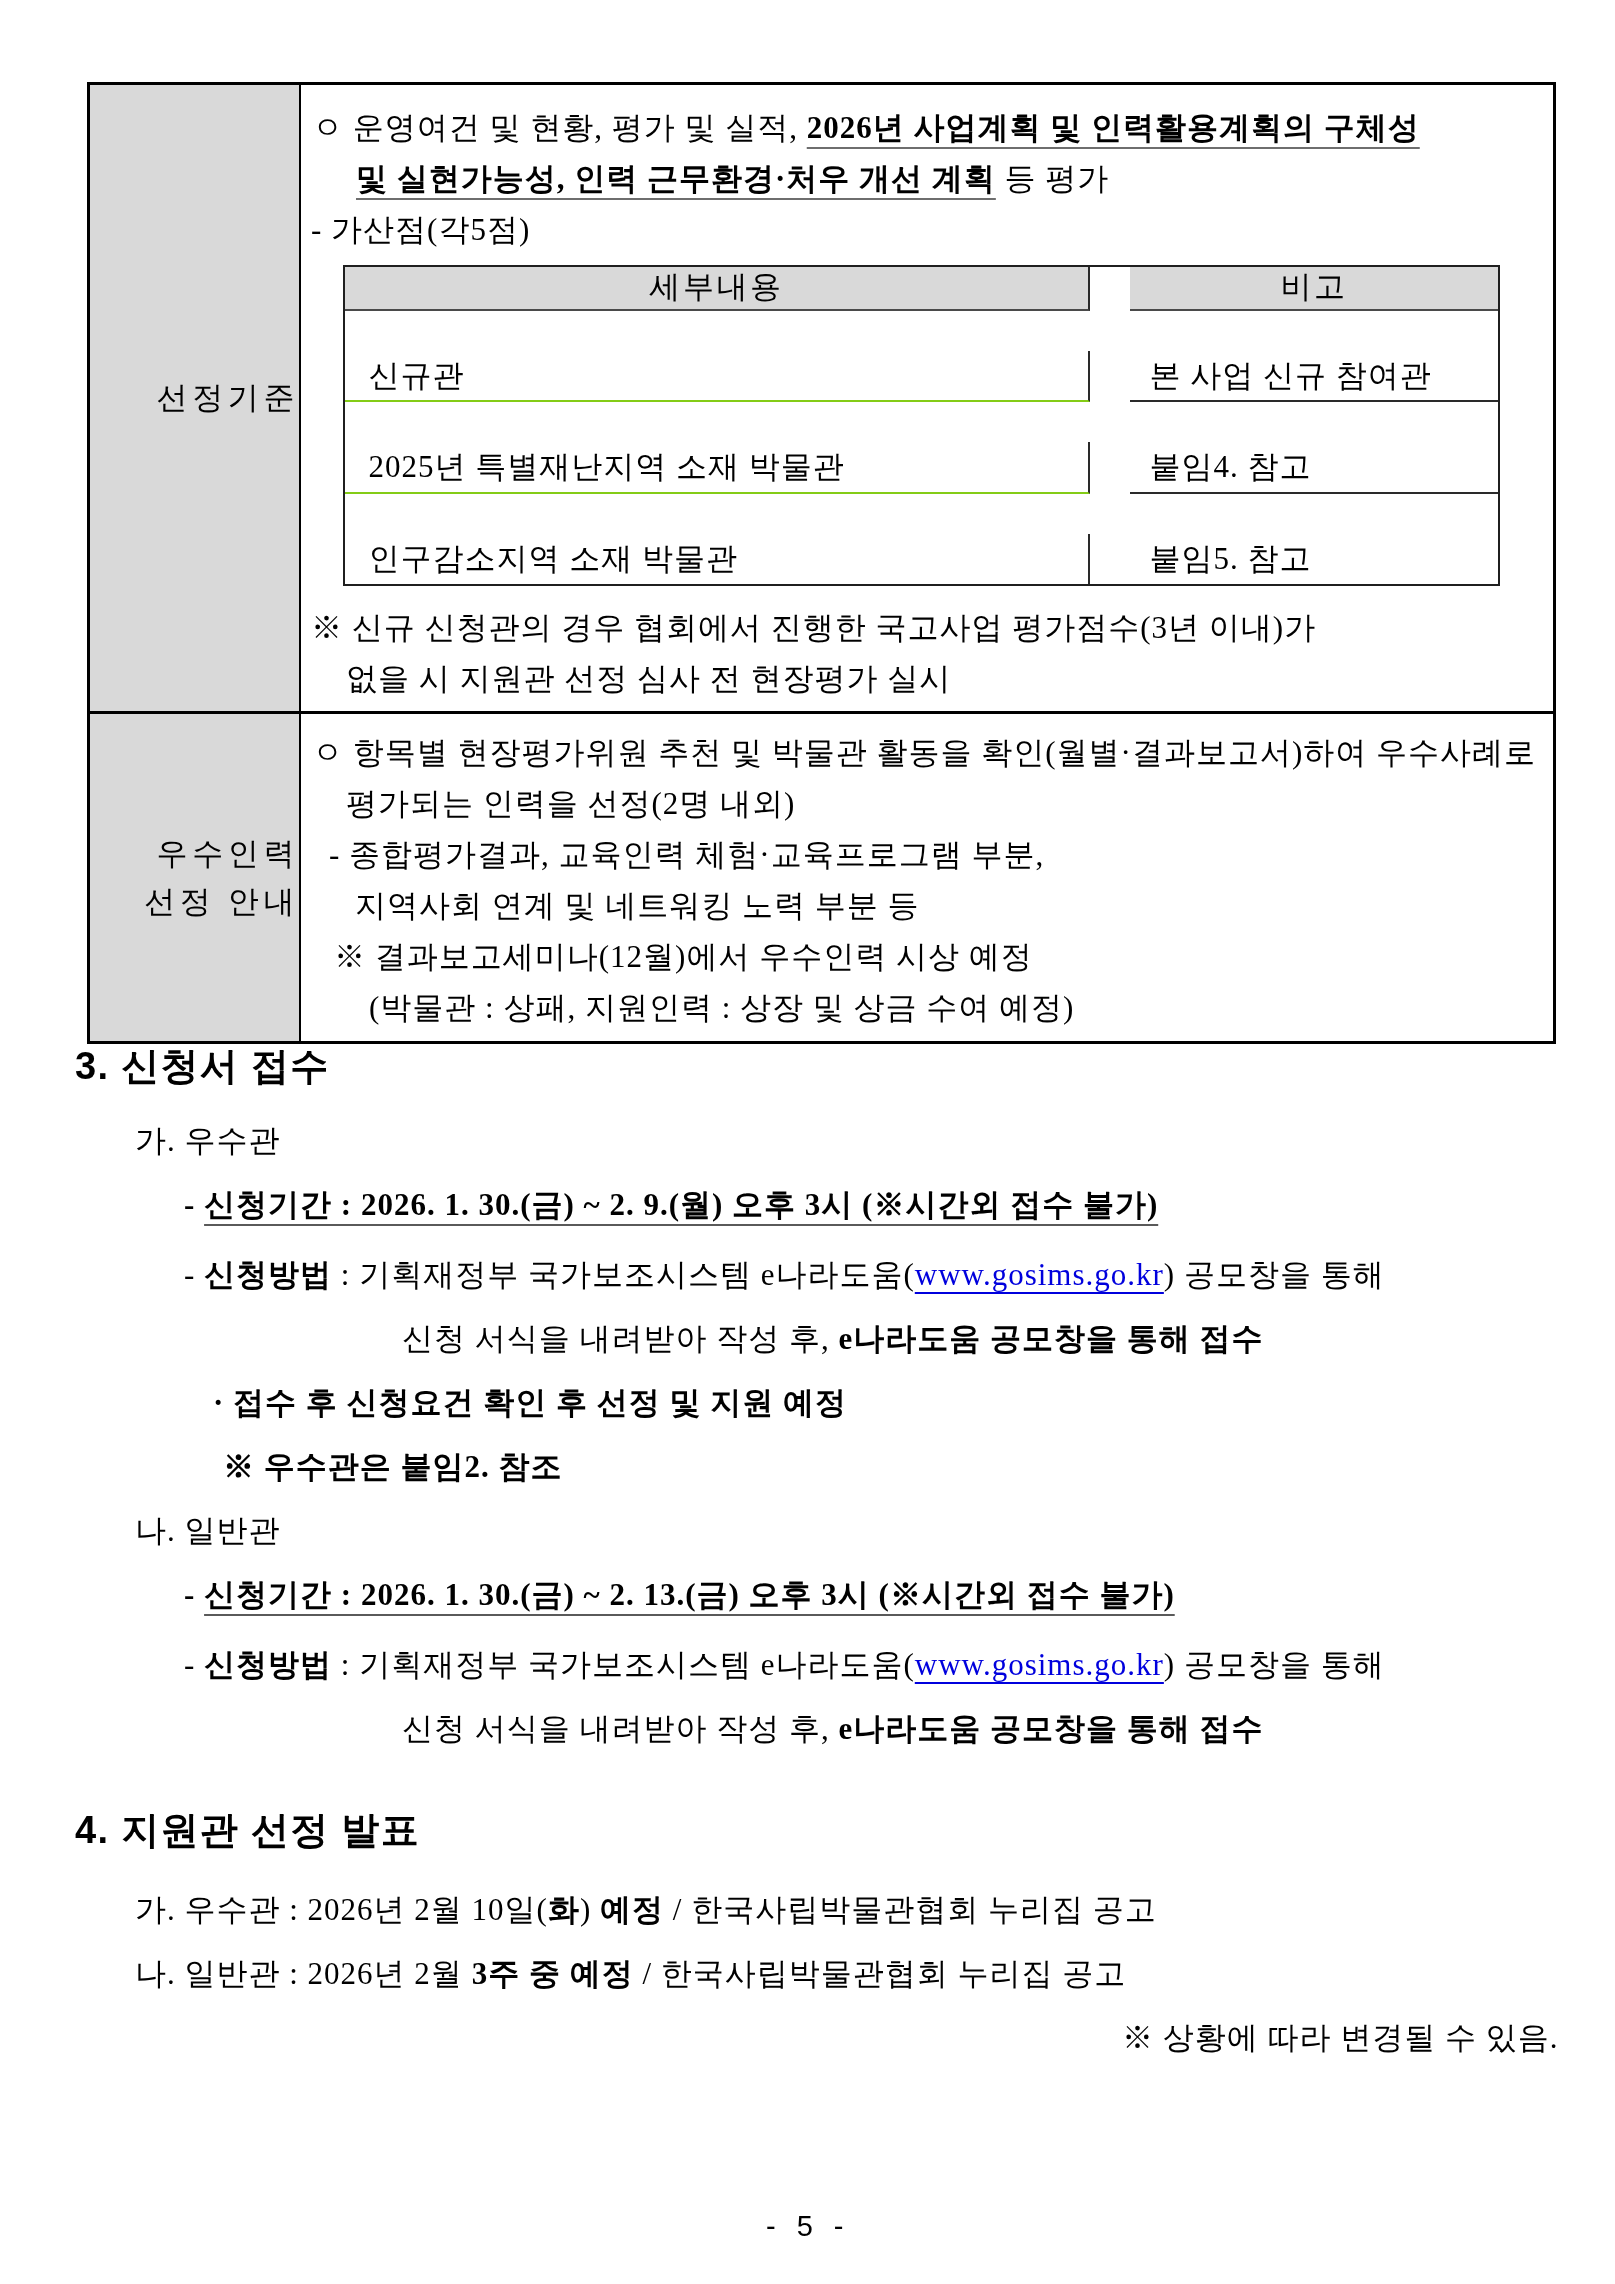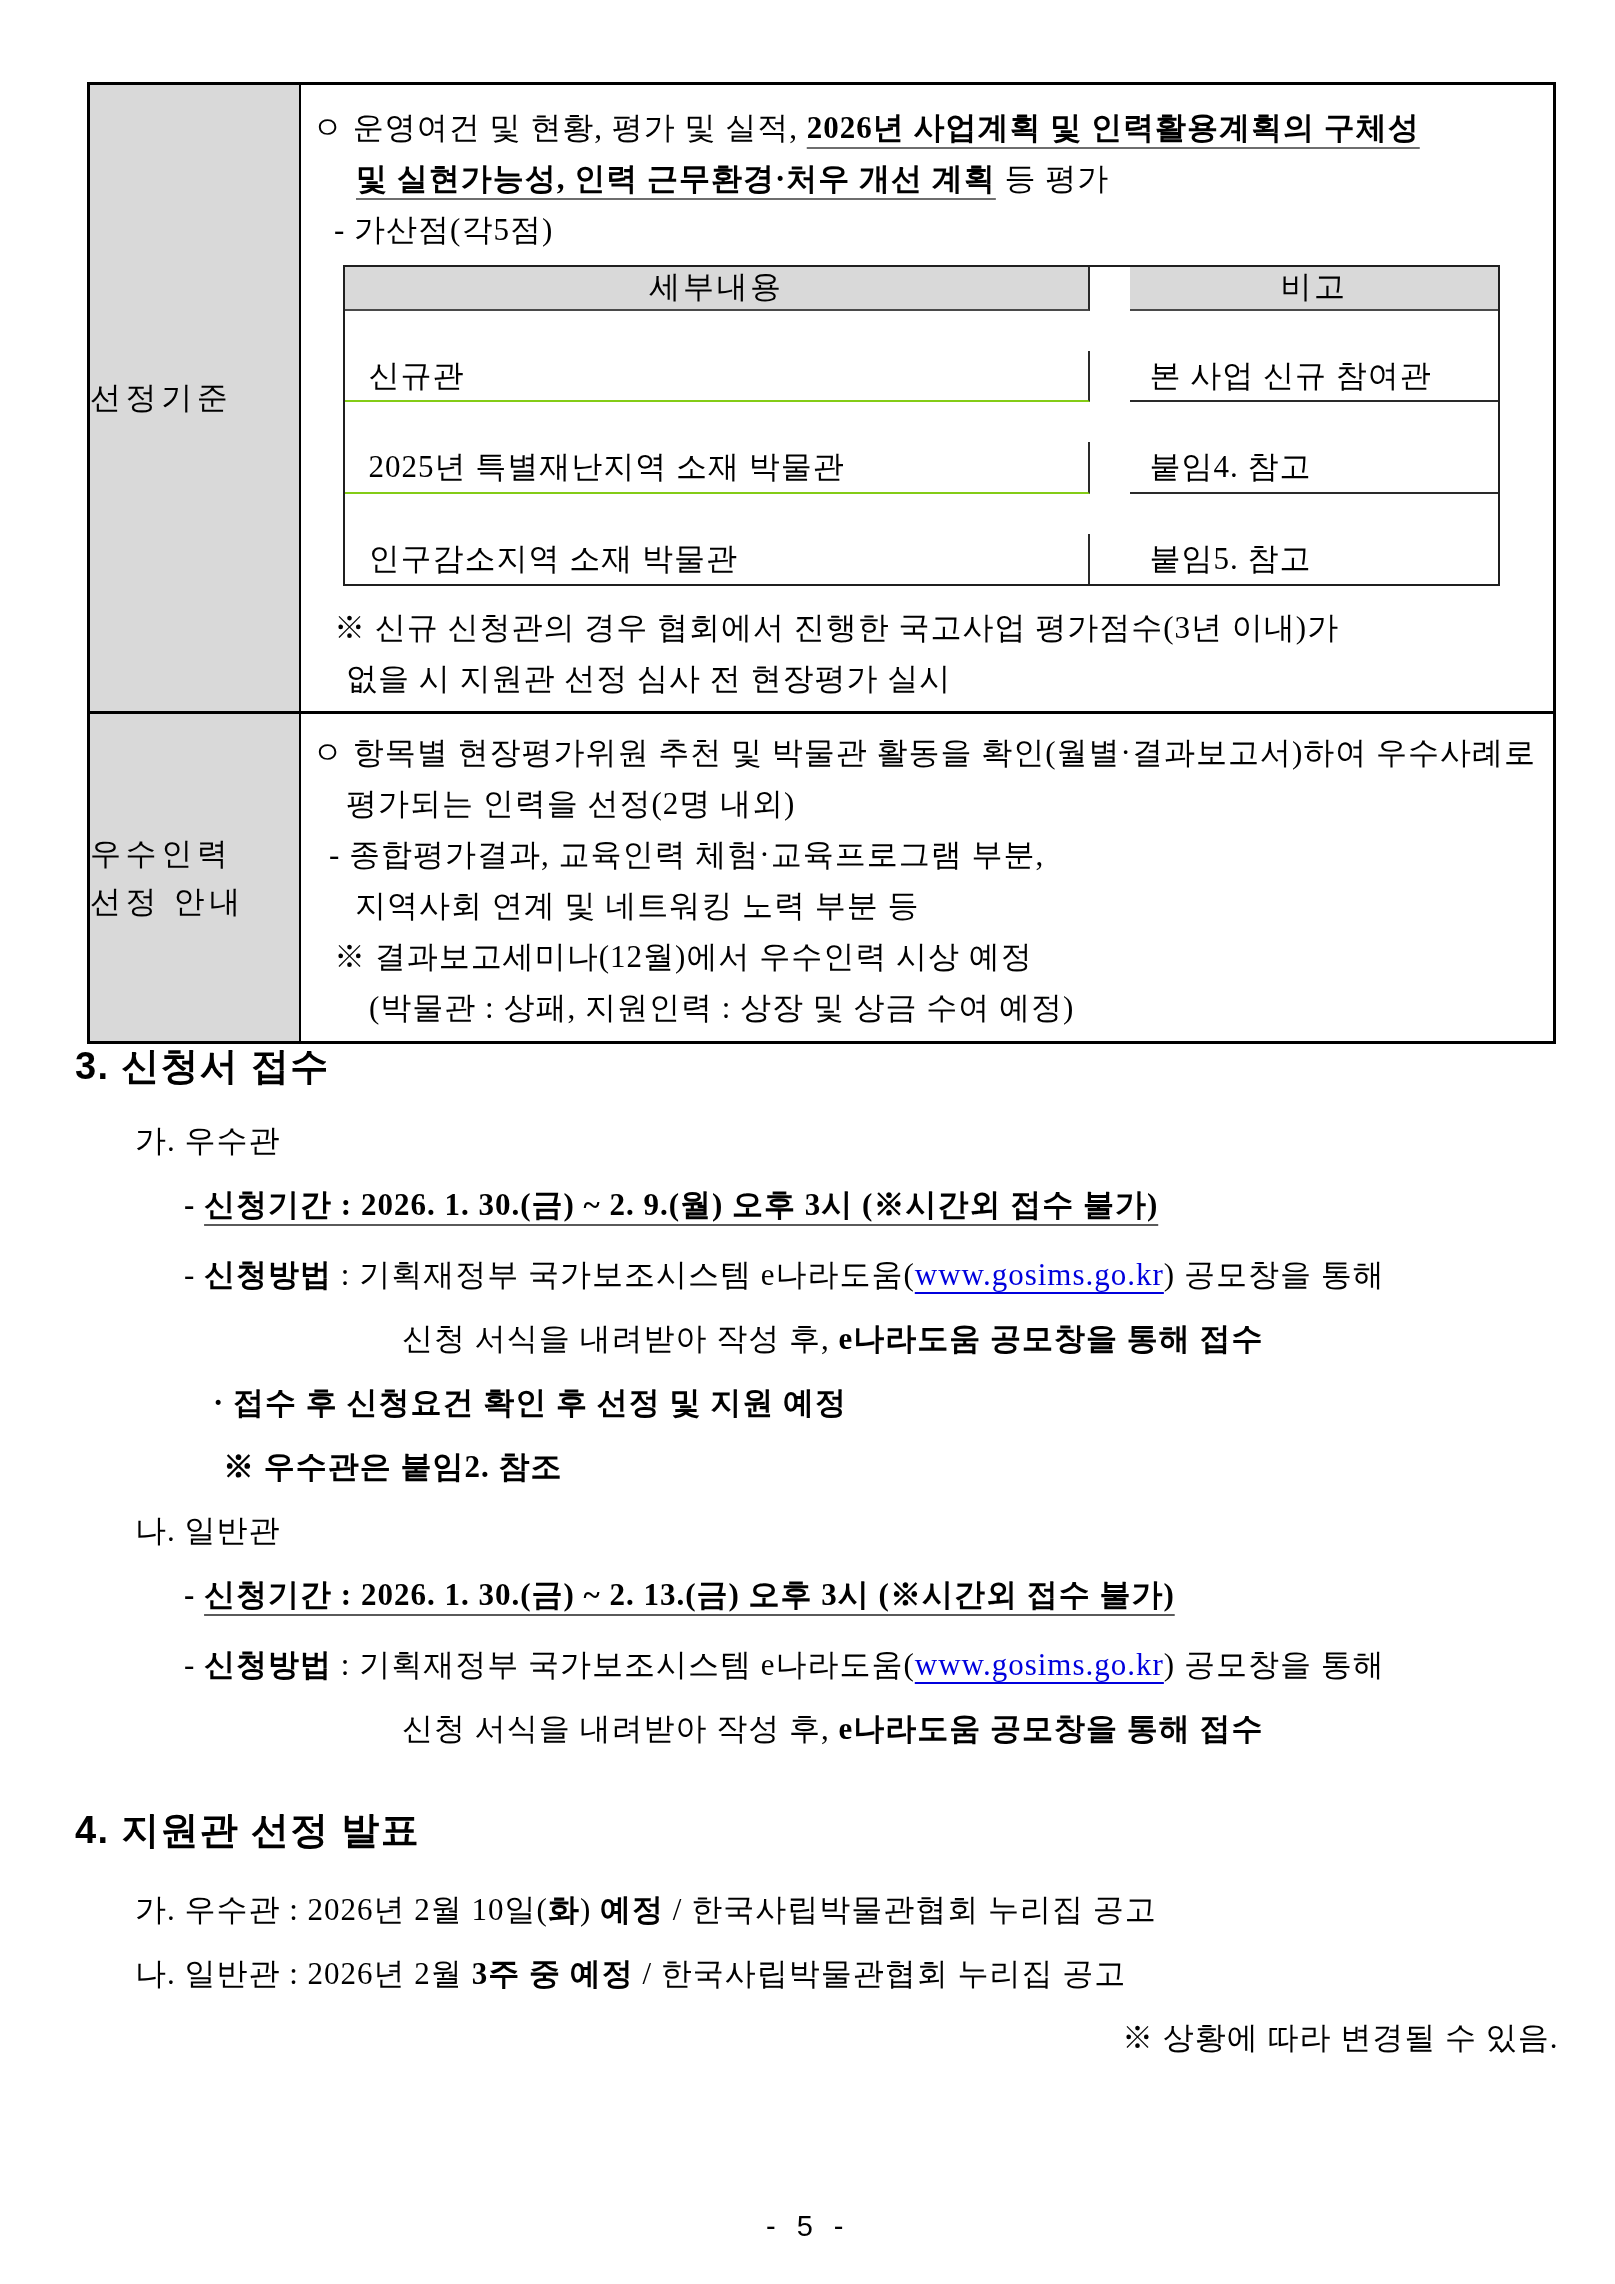--- a/index.html
+++ b/index.html
@@ -10,28 +10,28 @@
   }
 
   
   .otable {
     position:absolute; left:87px; top:82px; width:1469px;
     border:3.9px solid #000; box-sizing:border-box;
     display:grid; grid-template-columns:211px 1fr;
   }
   .olabel {
     background:#d9d9d9; border-right:2.6px solid #000;
-    display:flex; flex-direction:column; align-items:flex-start; justify-content:center;
-    text-align:center; letter-spacing:4.6px; line-height:1.55;
+    display:flex; flex-direction:column; align-items:flex-end; justify-content:center;
+    text-align:center; letter-spacing:4.6px; line-height:1.55;padding-left:43px;
   }
   .row1c { border-bottom:3.9px solid #000; }
   .ocell { padding:17px 5.2px 7.8px 0; box-sizing:border-box; }
   .t-line { margin:0; line-height:51px; white-space:nowrap; }
 
-  .pl28{padding-left:11px} .pl85{padding-left:55px} .pl30{padding-left:33px}
+  .pl28{padding-left:11px} .pl85{padding-left:55px} .pl30{padding-left:10px}
   .pl100{padding-left:45px} .pl43{padding-left:28px} .pl83{padding-left:54px}
   .pl50{padding-left:33px} .pl105{padding-left:68px}
 
   .em-u {
     font-weight:bold; text-decoration:underline;
     text-decoration-thickness:2.3px; text-underline-offset:9px; text-decoration-color:#6e6e6e;
   }
   .b { font-weight:bold; }
 
   

